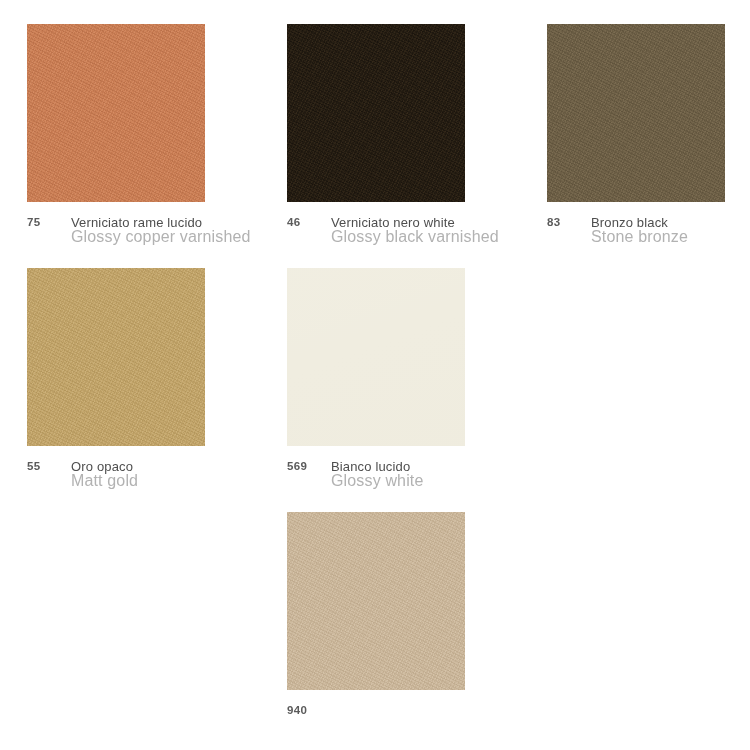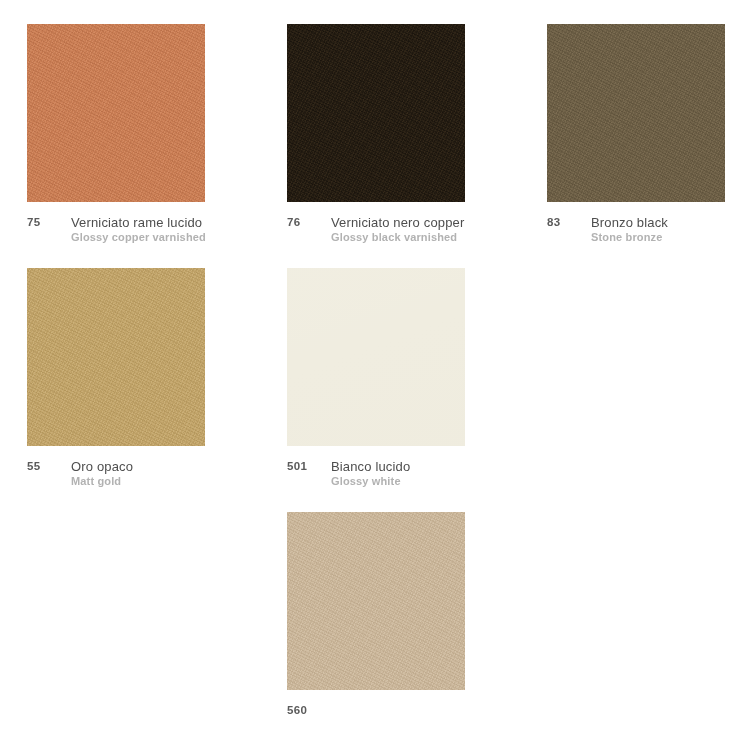--- a/index.html
+++ b/index.html
@@ -86,26 +86,25 @@
 
   .caption-name-it {
     font-size: 13px;
     letter-spacing: 0.15px;
     color: #4e4e4e;
     line-height: 14px;
     white-space: nowrap;
   }
 
   .caption-name-en {
-    font-size: 11px;
+    font-size: 16px;
     letter-spacing: 0.15px;
     color: #b2b2b2;
     line-height: 14px;
     white-space: nowrap;
-    font-weight: bold;
   }
 </style>
 </head>
 <body>
 
 <div id="swatch-sheet">
     <div class="swatch-cell col-0 row-0">
       <div class="swatch-chip textured">
         <div class="chip-base" style="background: rgb(204, 127, 85);"></div>
         <div class="chip-grain" style="background: repeating-linear-gradient(27deg, rgba(168, 95, 58, 0.333) 0px, rgba(168, 95, 58, 0.333) 1px, transparent 1px, transparent 3px), repeating-linear-gradient(117deg, rgba(224, 154, 114, 0.333) 0px, rgba(224, 154, 114, 0.333) 1px, transparent 1px, transparent 3px), repeating-linear-gradient(72deg, rgba(168, 95, 58, 0.2) 0px, rgba(168, 95, 58, 0.2) 1px, transparent 1px, transparent 2px), repeating-linear-gradient(160deg, rgba(224, 154, 114, 0.2) 0px, rgba(224, 154, 114, 0.2) 1px, transparent 1px, transparent 2px);"></div>
@@ -117,23 +116,23 @@
           <div class="caption-name-en">Glossy copper varnished</div>
         </div>
       </div>
     </div>
     <div class="swatch-cell col-1 row-0">
       <div class="swatch-chip textured">
         <div class="chip-base" style="background: rgb(36, 28, 18);"></div>
         <div class="chip-grain" style="background: repeating-linear-gradient(27deg, rgba(13, 10, 6, 0.333) 0px, rgba(13, 10, 6, 0.333) 1px, transparent 1px, transparent 3px), repeating-linear-gradient(117deg, rgba(70, 55, 34, 0.333) 0px, rgba(70, 55, 34, 0.333) 1px, transparent 1px, transparent 3px), repeating-linear-gradient(72deg, rgba(13, 10, 6, 0.2) 0px, rgba(13, 10, 6, 0.2) 1px, transparent 1px, transparent 2px), repeating-linear-gradient(160deg, rgba(70, 55, 34, 0.2) 0px, rgba(70, 55, 34, 0.2) 1px, transparent 1px, transparent 2px);"></div>
       </div>
       <div class="swatch-caption">
-        <div class="caption-code">76</div>
+        <div class="caption-code">46</div>
         <div class="caption-names">
-          <div class="caption-name-it">Verniciato nero copper</div>
+          <div class="caption-name-it">Verniciato nero white</div>
           <div class="caption-name-en">Glossy black varnished</div>
         </div>
       </div>
     </div>
     <div class="swatch-cell col-2 row-0">
       <div class="swatch-chip textured">
         <div class="chip-base" style="background: rgb(110, 96, 71);"></div>
         <div class="chip-grain" style="background: repeating-linear-gradient(27deg, rgba(79, 68, 47, 0.333) 0px, rgba(79, 68, 47, 0.333) 1px, transparent 1px, transparent 3px), repeating-linear-gradient(117deg, rgba(139, 123, 94, 0.333) 0px, rgba(139, 123, 94, 0.333) 1px, transparent 1px, transparent 3px), repeating-linear-gradient(72deg, rgba(79, 68, 47, 0.2) 0px, rgba(79, 68, 47, 0.2) 1px, transparent 1px, transparent 2px), repeating-linear-gradient(160deg, rgba(139, 123, 94, 0.2) 0px, rgba(139, 123, 94, 0.2) 1px, transparent 1px, transparent 2px);"></div>
       </div>
       <div class="swatch-caption">
@@ -156,29 +155,29 @@
           <div class="caption-name-en">Matt gold</div>
         </div>
       </div>
     </div>
     <div class="swatch-cell col-1 row-1">
       <div class="swatch-chip">
         <div class="chip-base" style="background: rgb(240, 237, 224);"></div>
         <div class="chip-grain" style="background: linear-gradient(160deg, rgba(247, 245, 236, 0.133), transparent 45%, rgba(231, 227, 211, 0.094)); opacity: 1;"></div>
       </div>
       <div class="swatch-caption">
-        <div class="caption-code">501</div>
+        <div class="caption-code">569</div>
         <div class="caption-names">
           <div class="caption-name-it">Bianco lucido</div>
           <div class="caption-name-en">Glossy white</div>
         </div>
       </div>
     </div>
     <div class="swatch-cell col-1 row-2">
       <div class="swatch-chip textured">
         <div class="chip-base" style="background: rgb(203, 183, 155);"></div>
         <div class="chip-grain" style="background: repeating-linear-gradient(27deg, rgba(176, 154, 124, 0.333) 0px, rgba(176, 154, 124, 0.333) 1px, transparent 1px, transparent 3px), repeating-linear-gradient(117deg, rgba(224, 208, 184, 0.333) 0px, rgba(224, 208, 184, 0.333) 1px, transparent 1px, transparent 3px), repeating-linear-gradient(72deg, rgba(176, 154, 124, 0.2) 0px, rgba(176, 154, 124, 0.2) 1px, transparent 1px, transparent 2px), repeating-linear-gradient(160deg, rgba(224, 208, 184, 0.2) 0px, rgba(224, 208, 184, 0.2) 1px, transparent 1px, transparent 2px);"></div>
       </div>
       <div class="swatch-caption">
-        <div class="caption-code">560</div>
+        <div class="caption-code">940</div>
       </div>
     </div>
   </div>
 
 </body></html>

